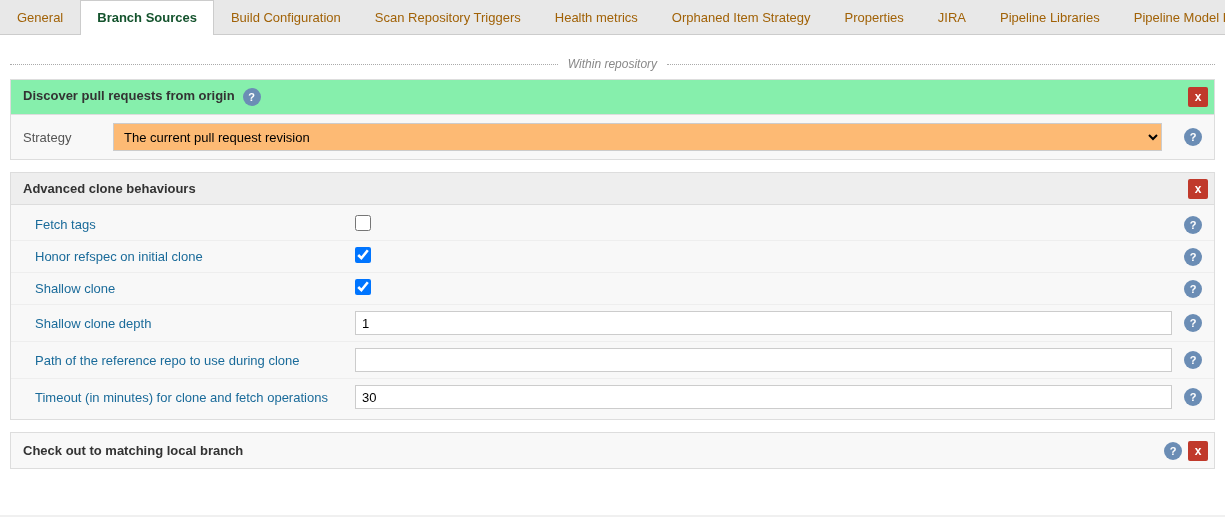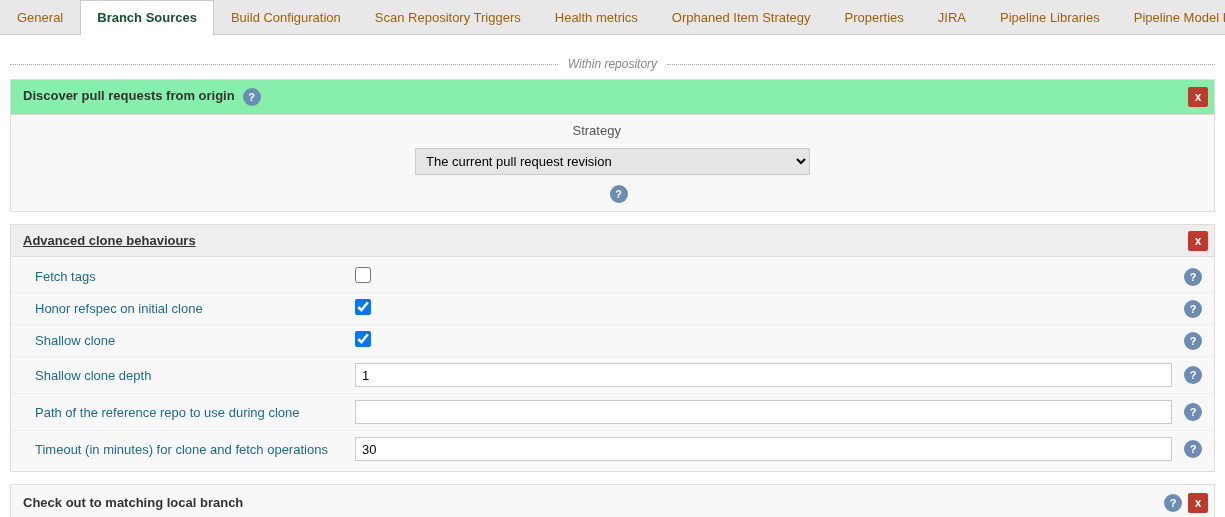--- a/index.html
+++ b/index.html
@@ -68,21 +68,20 @@
     }
     .behavior-header {
       background: #eee;
       border-bottom: 1px solid #ddd;
       padding: 8px 40px 8px 12px;
       font-weight: bold;
       font-size: 13px;
       display: flex;
       align-items: flex-end;
       position: relative;
-      text-decoration: underline;
     }
 
     
     .remove-btn {
       position: absolute;
       right: 6px;
       top: 50%;
       transform: translateY(-50%);
       background: #c0392b;
       color: #fff;
@@ -113,28 +112,27 @@
       cursor: pointer;
       flex-shrink: 0;
     }
 
     
     .strategy-row {
       display: flex;
       align-items: center;
       padding: 8px 12px;
       gap: 10px;
-      flex-direction: column;
     }
     .strategy-label { width: 80px; color: #555; flex-shrink: 0; }
     .strategy-select {
       flex: 1;
       padding: 4px 6px;
       border: 1px solid #ccc;
-      background: #e5e5e5;
+      background: #fdba74;
       font-size: 13px;
       height: 28px;
     }
     .help-col { width: 30px; display: flex; justify-content: flex-end; }
 
     
     .clone-row {
       display: flex;
       align-items: center;
       padding: 6px 12px 6px 24px;

